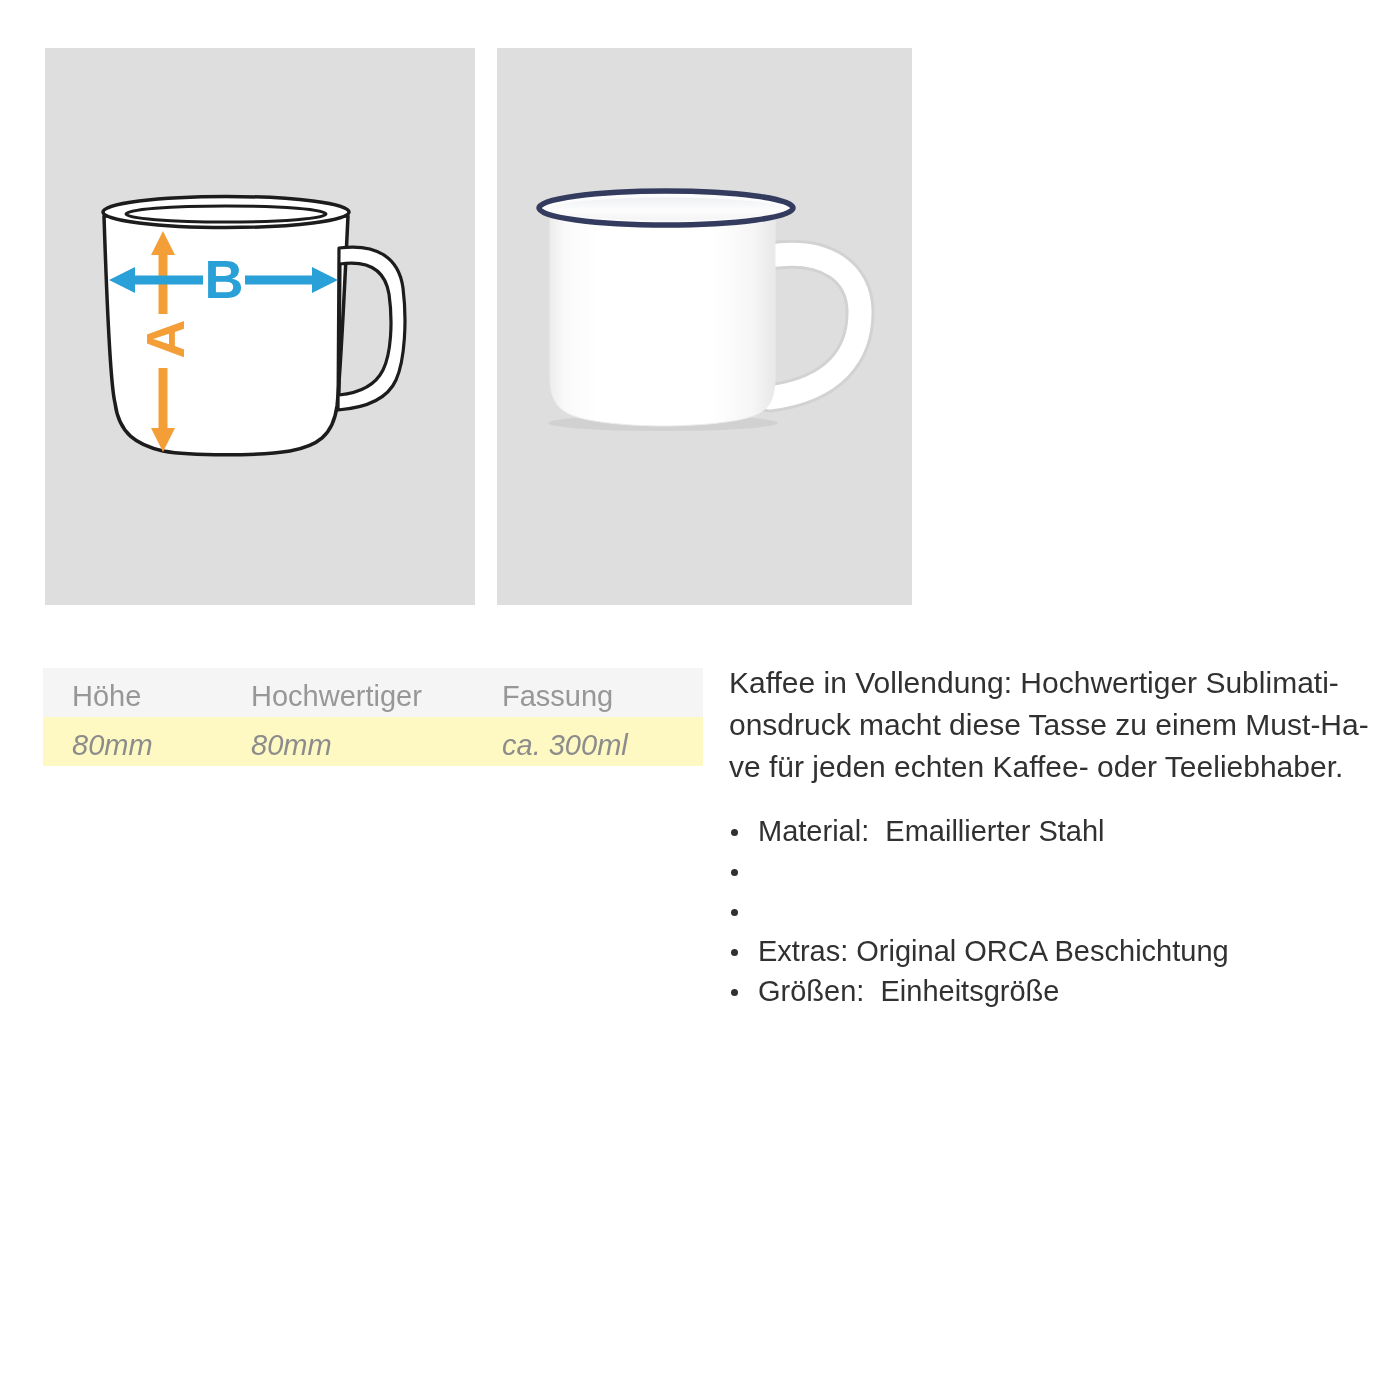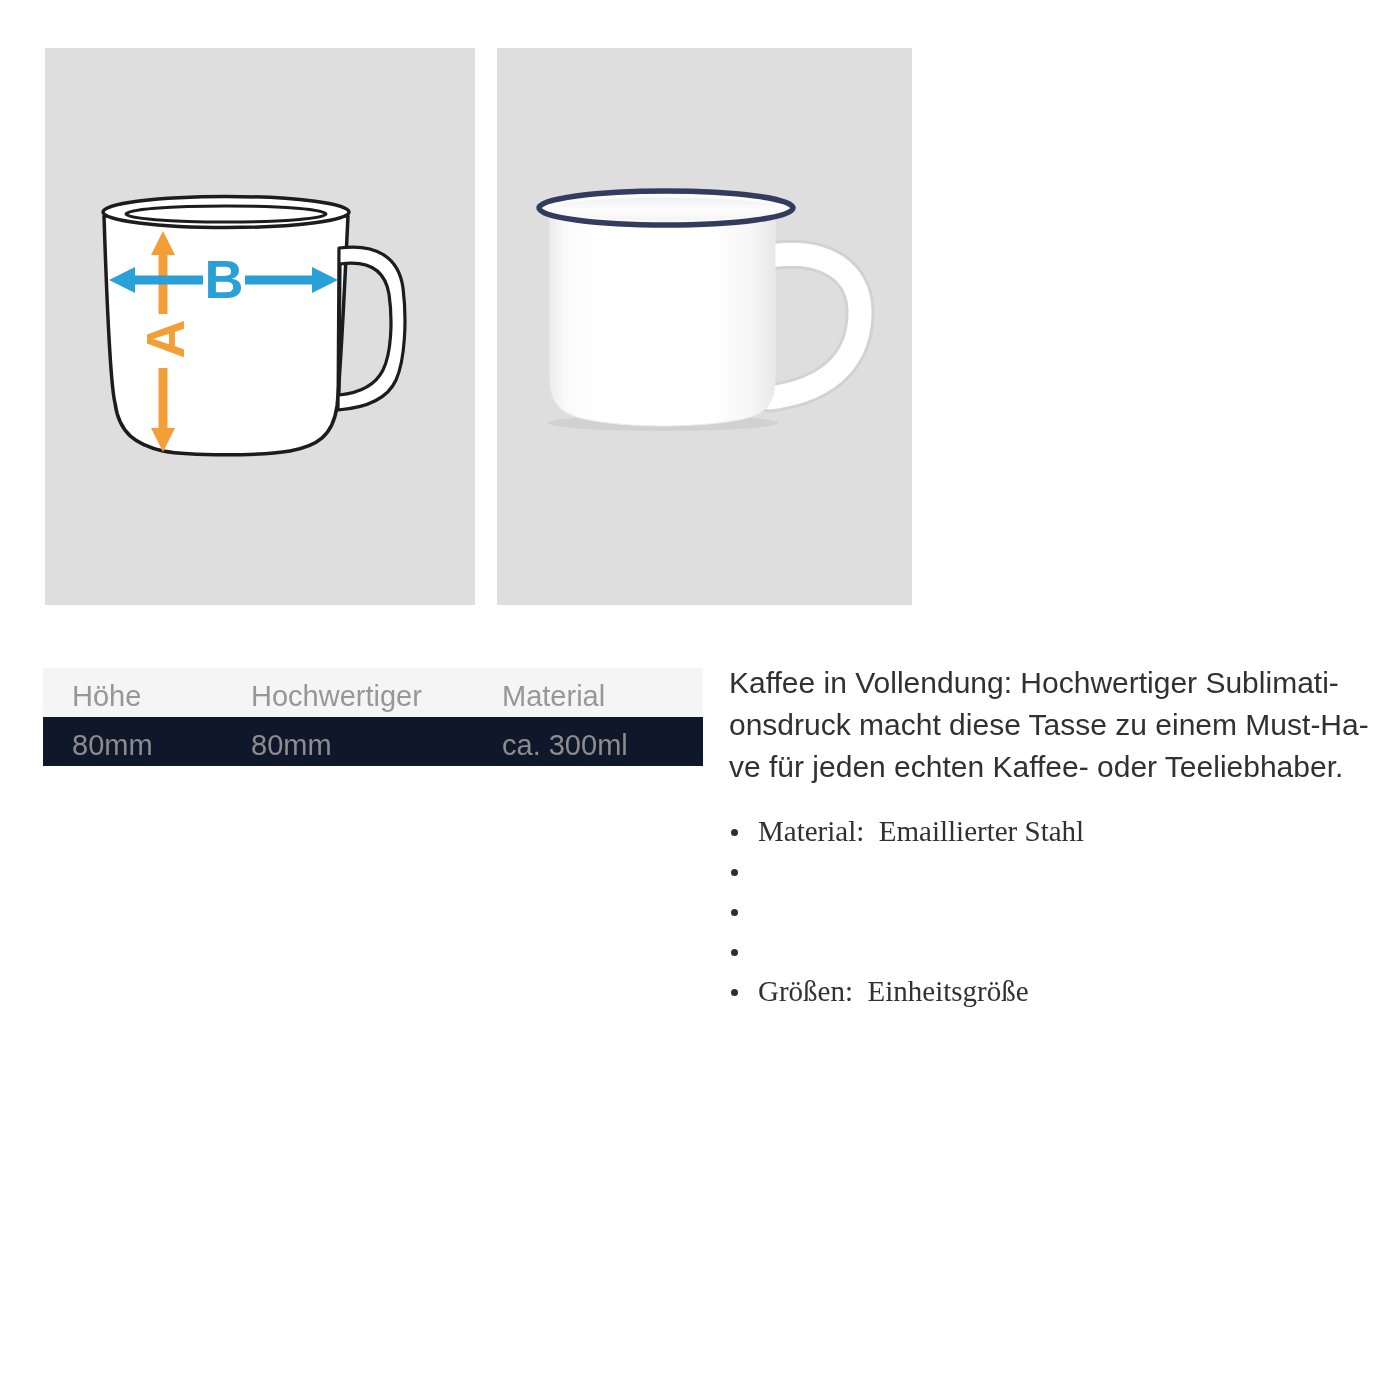--- a/index.html
+++ b/index.html
@@ -18,39 +18,39 @@
   .spec-table{
     position:absolute;left:43px;top:668px;width:660px;
     font-size:29px;
   }
   .spec-row{
     display:grid;grid-template-columns:179px 251px 230px;
     height:49px;align-items:center;
   }
   .spec-row .cell{padding-left:29px;white-space:nowrap;margin-top:8px;}
   .spec-row.head{background:#f5f5f5;color:#979797;}
-  .spec-row.vals{background:#0f172a;color:#8c8c8c;}
+  .spec-row.vals{background:#fef9c3;color:#8c8c8c;font-style:italic;}
 
   
   .description{
     position:absolute;left:729px;top:662px;width:680px;
     color:#313131;
   }
   .desc-paragraph{font-size:30px;line-height:42px;}
   .desc-line{white-space:nowrap;}
   .bullet-list{margin-top:23px;}
   .bullet-item{
     display:flex;align-items:center;height:40px;
     font-size:29px;padding-left:2px;
   }
   .bullet-dot{
     width:7px;height:7px;border-radius:50%;background:#303030;
     flex:0 0 7px;margin-right:20px;margin-top:2px;
   }
-  .bullet-text{white-space:pre;font-family:Liberation Serif, serif;}
+  .bullet-text{white-space:pre;}
 </style>
 </head>
 <body>
 
 <div class="panel panel-1">
   <svg viewBox="0 0 430 557">
 
     <path d="M59,168 C62,260 65,335 70,355 C74,386 92,397 118,403
              C145,408 215,408 245,403 C272,398 288,388 292,358
              C296,320 300,230 303,168 Z" fill="#ffffff" stroke="#1c1c1c" stroke-width="3.5" stroke-linejoin="round"></path>
@@ -111,21 +111,21 @@
 
     <ellipse cx="169" cy="160" rx="127" ry="17" fill="#fcfcfd" stroke="#333C5E" stroke-width="5.5"></ellipse>
     <ellipse cx="169" cy="161" rx="116" ry="11.5" fill="url(#rimInner)"></ellipse>
   </svg>
 </div>
 
 <div class="spec-table">
   <div class="spec-row head">
     <div class="cell">Höhe</div>
     <div class="cell">Hochwertiger</div>
-    <div class="cell">Material</div>
+    <div class="cell">Fassung</div>
   </div>
   <div class="spec-row vals">
     <div class="cell">80mm</div>
     <div class="cell">80mm</div>
     <div class="cell">ca. 300ml</div>
   </div>
 </div>
 
 <div class="description">
   <div class="desc-paragraph">
@@ -139,19 +139,20 @@
       <span class="bullet-text">Material:  Emaillierter Stahl</span>
     </div>
     <div class="bullet-item">
       <span class="bullet-dot"></span>
     </div>
     <div class="bullet-item">
       <span class="bullet-dot"></span>
     </div>
     <div class="bullet-item">
       <span class="bullet-dot"></span>
+      <span class="bullet-text">Extras: Original ORCA Beschichtung</span>
     </div>
     <div class="bullet-item">
       <span class="bullet-dot"></span>
       <span class="bullet-text">Größen:  Einheitsgröße</span>
     </div>
   </div>
 </div>
 
 </body></html>

